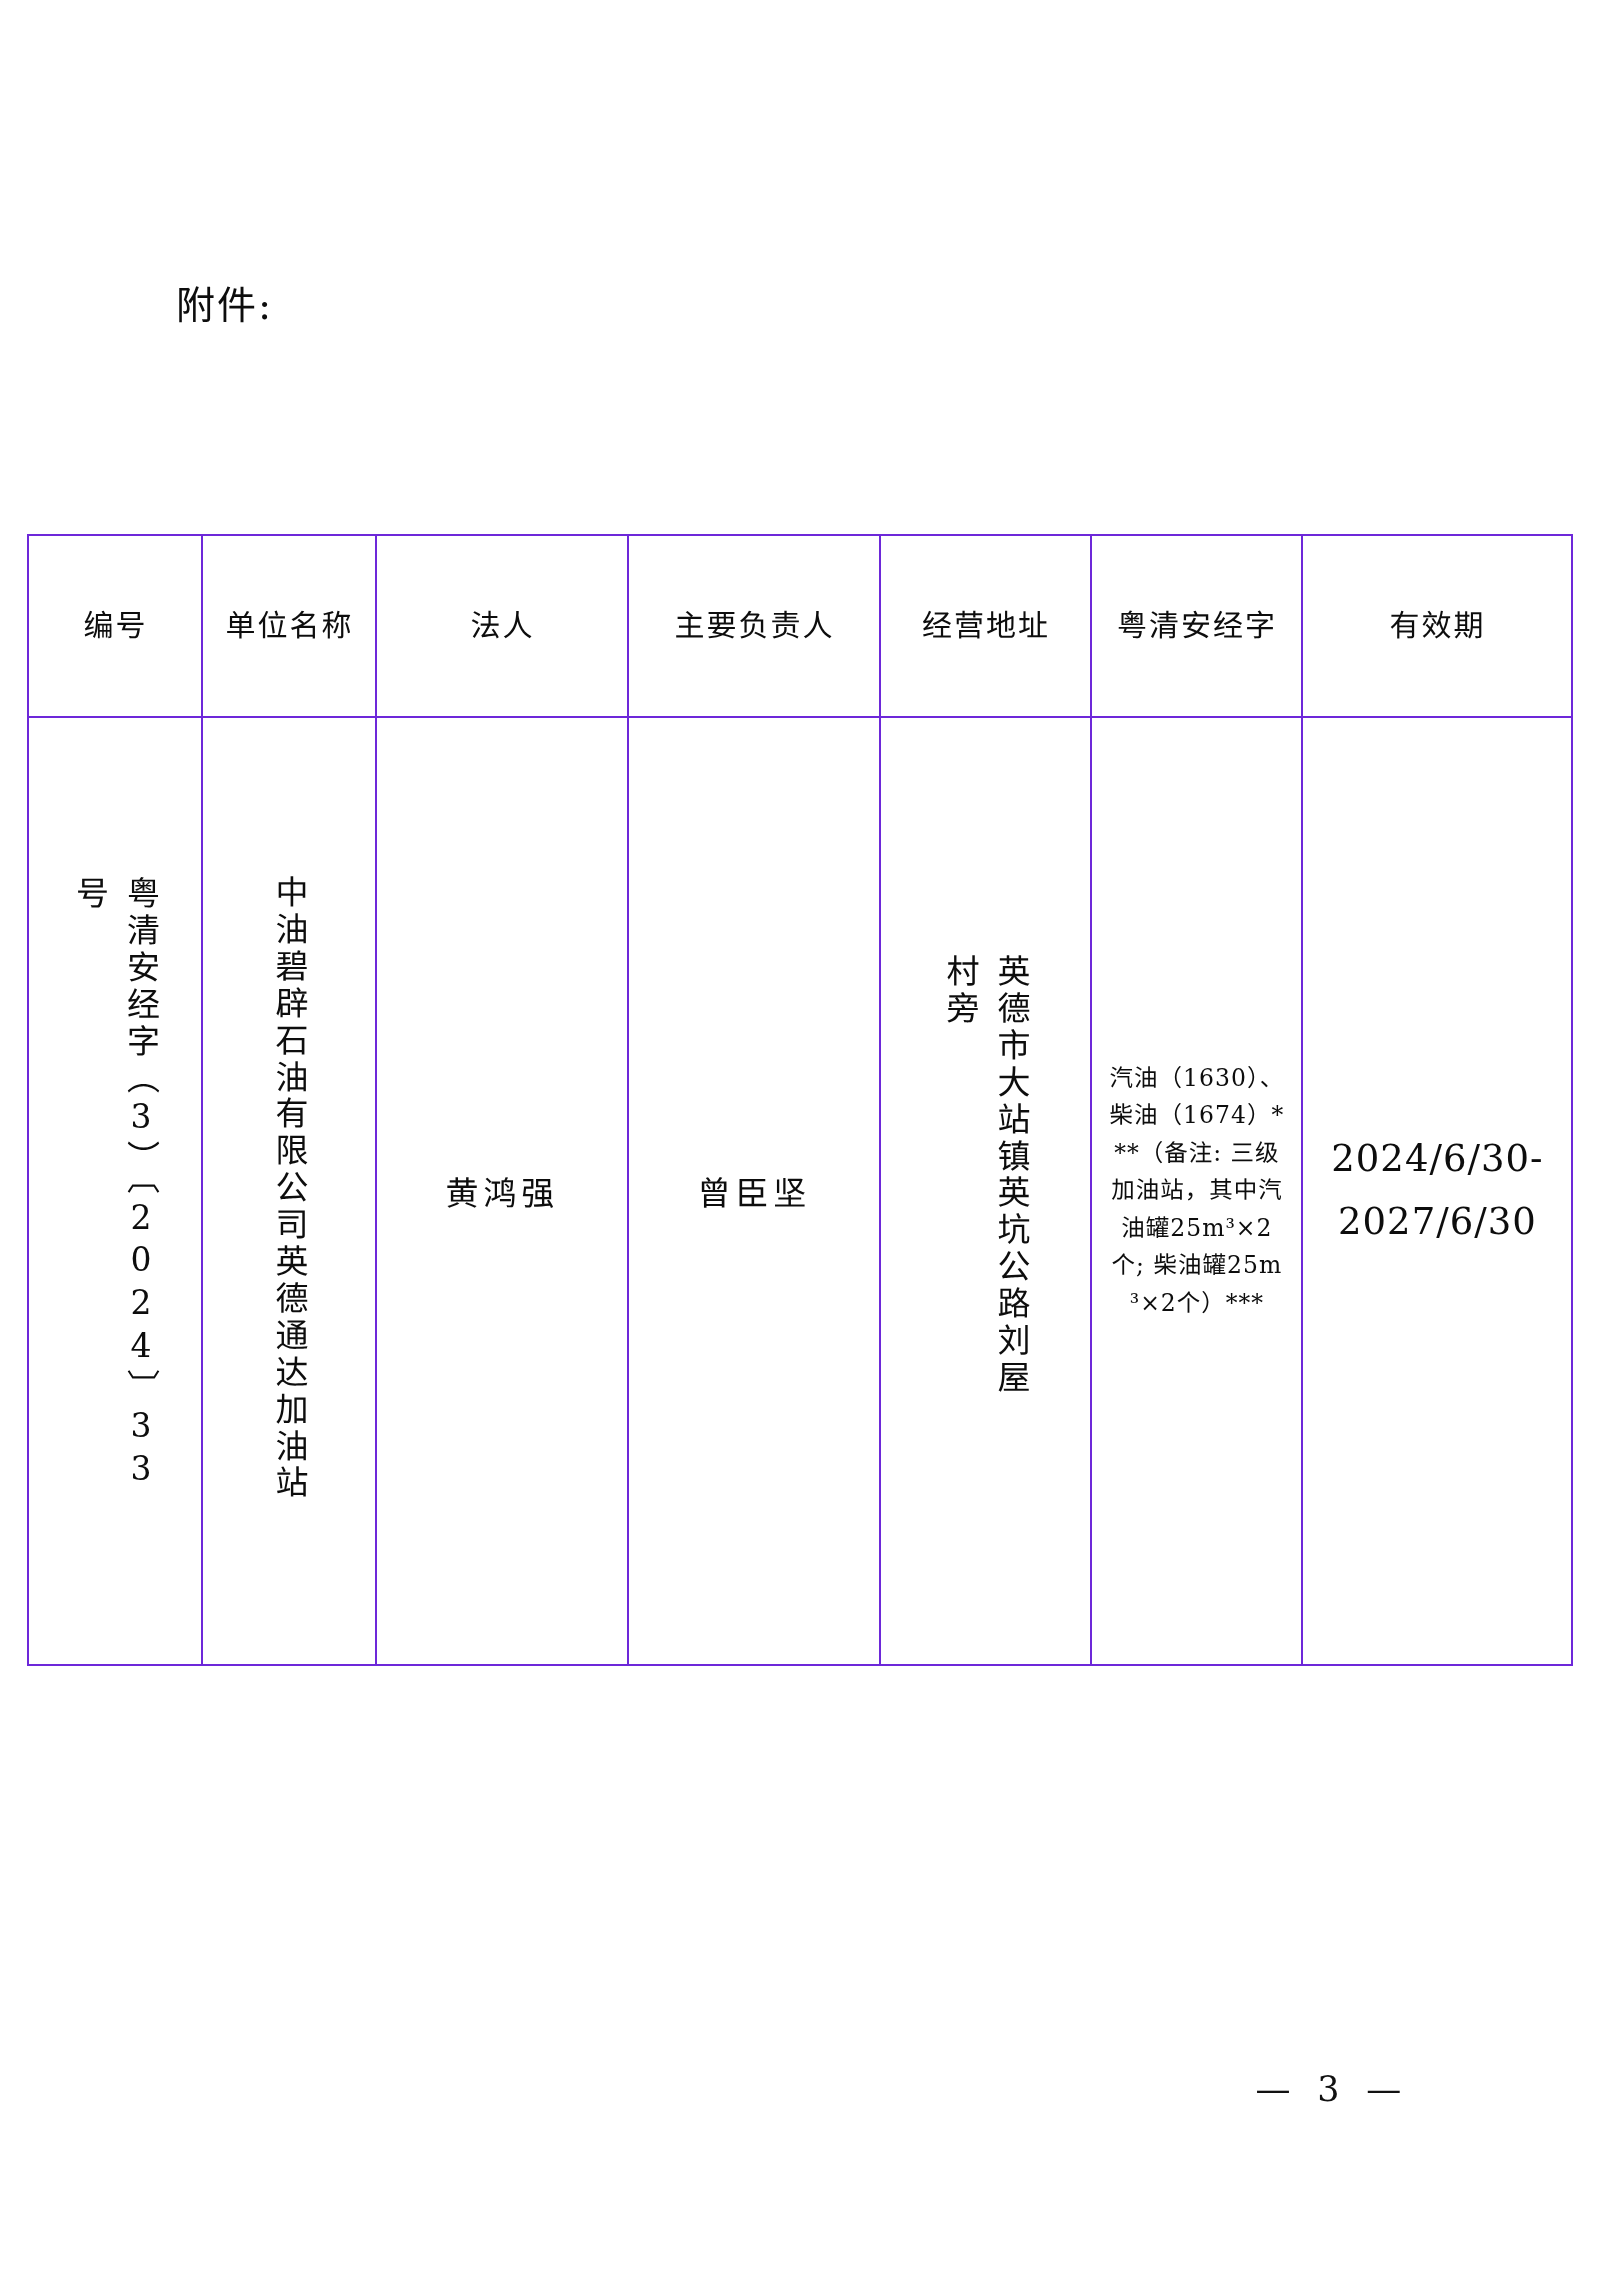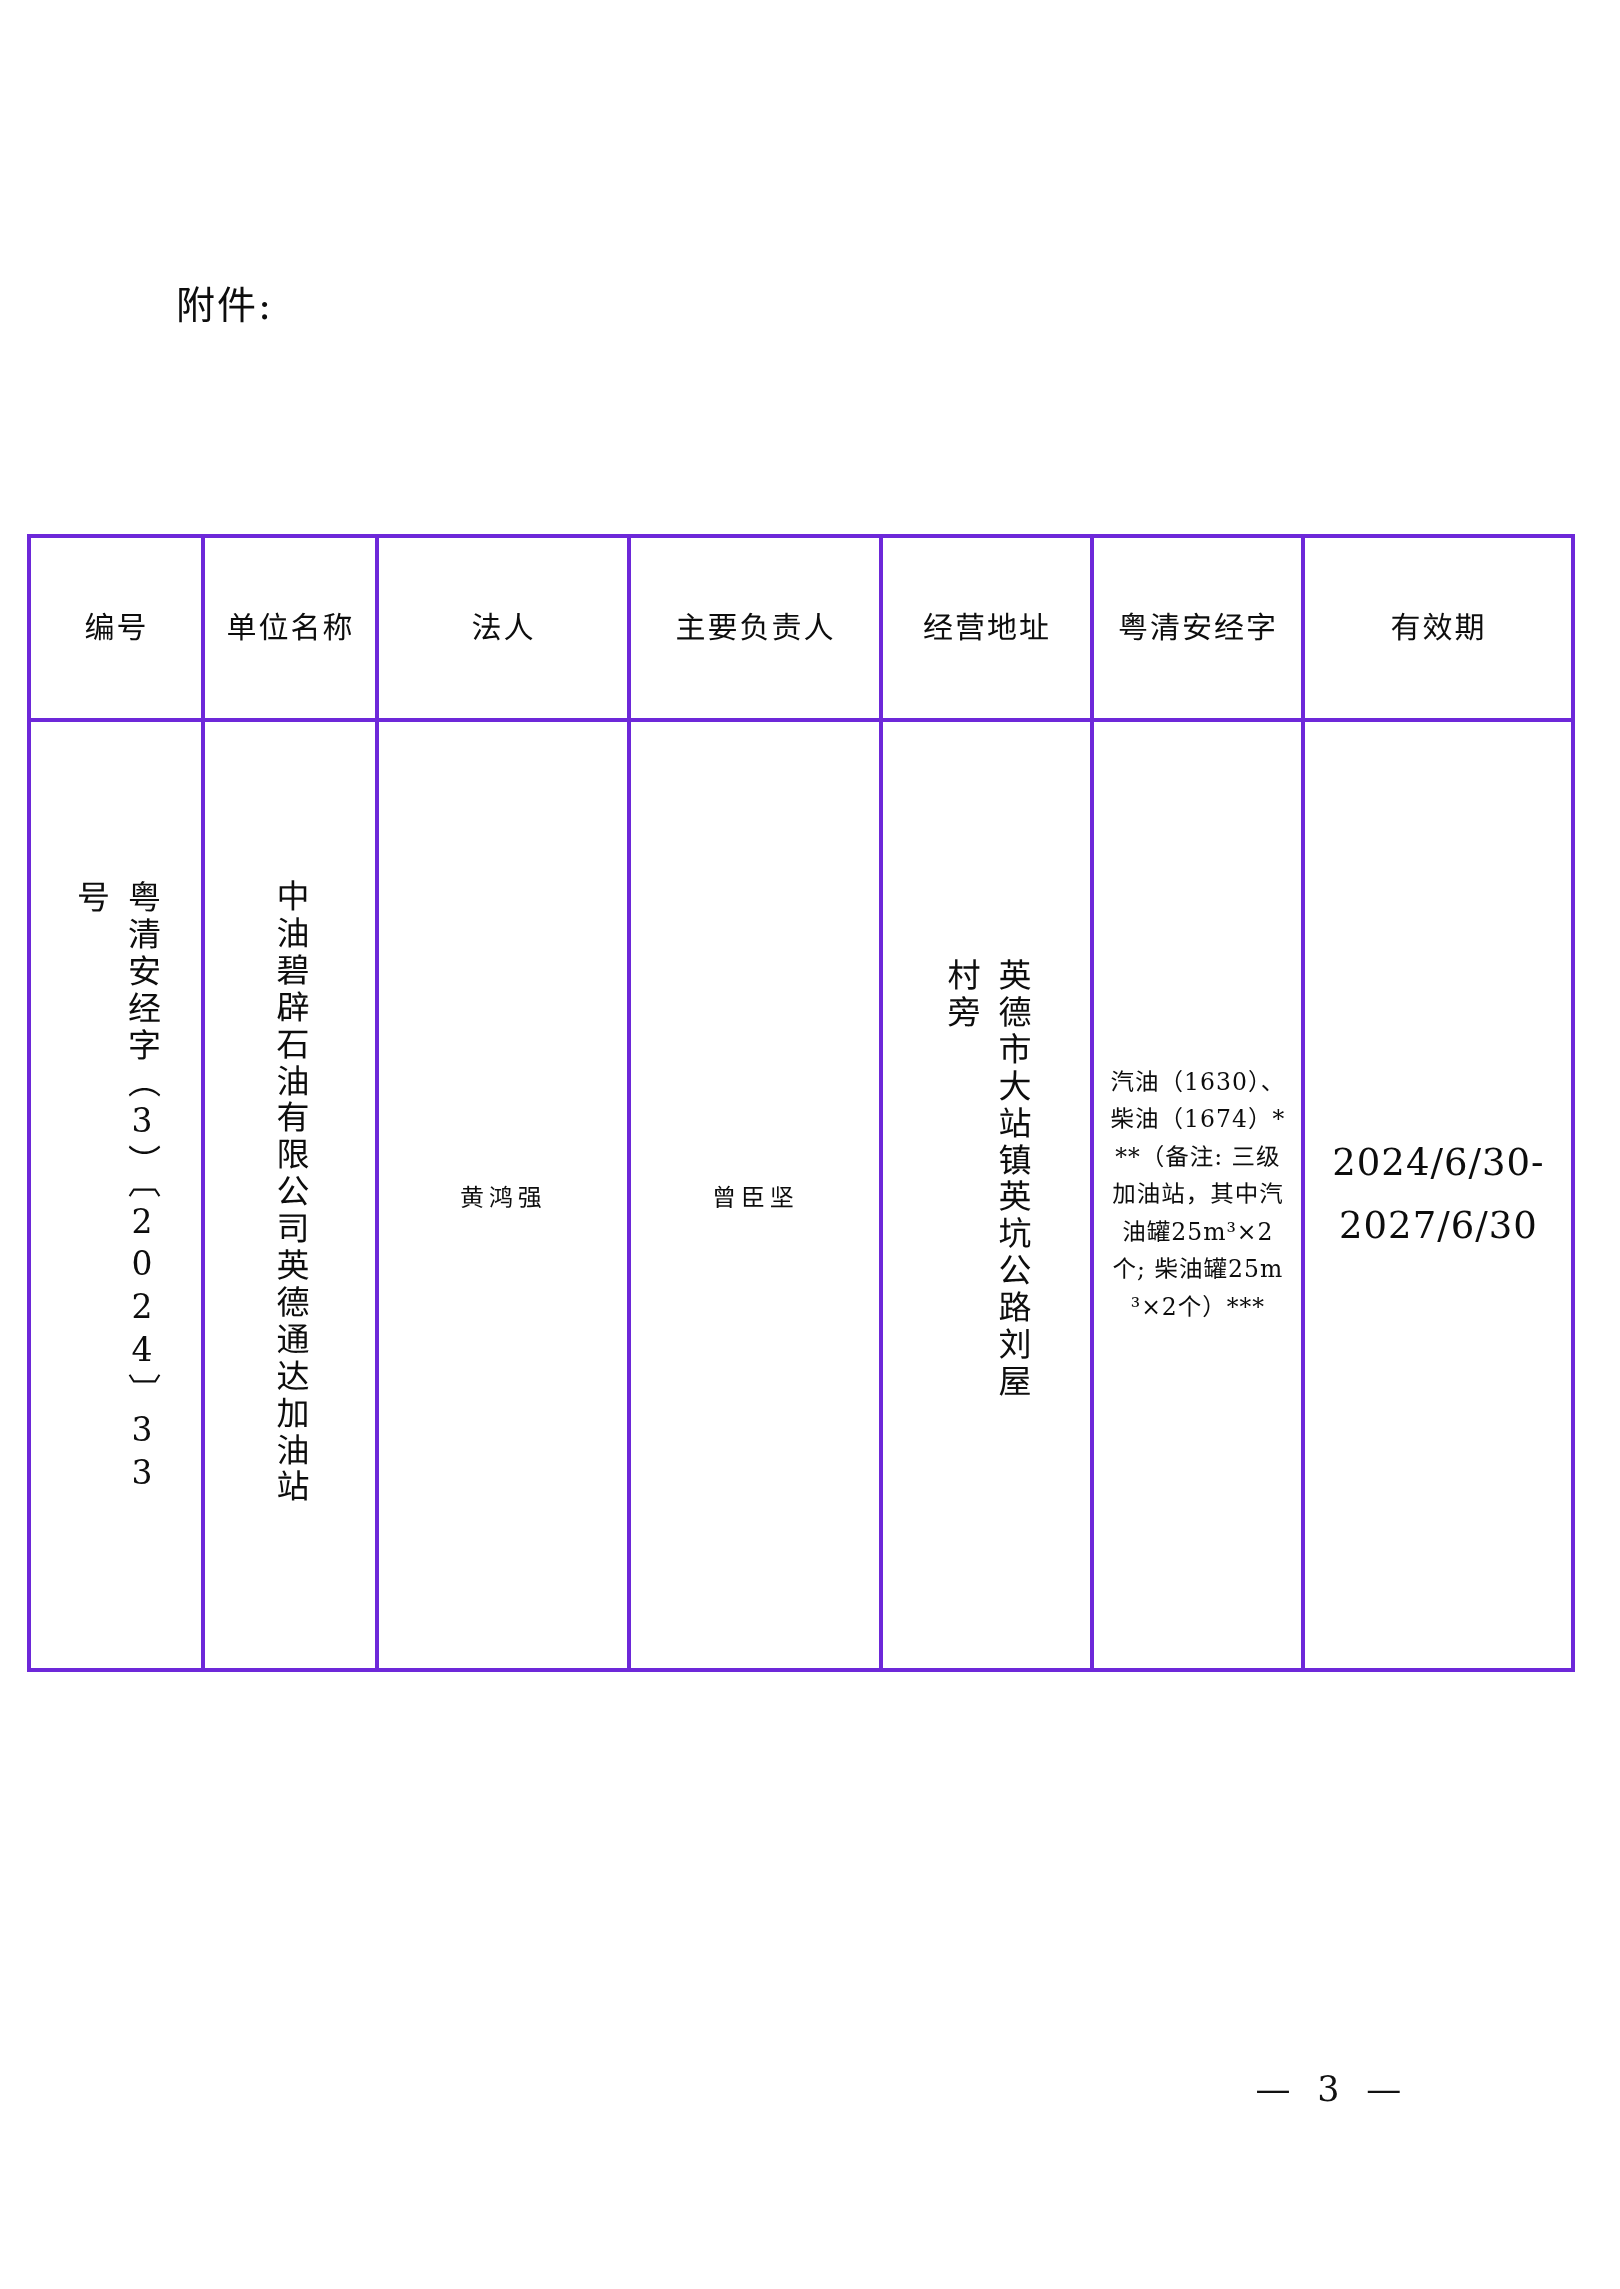--- a/index.html
+++ b/index.html
@@ -51,21 +51,21 @@
     left: 27.4px;
     top: 534px;
     width: 1544px;
   }
   table.reg {
     border-collapse: collapse;
     width: 100%;
     table-layout: fixed;
   }
   table.reg th, table.reg td {
-    border: 4px solid #6d28d9;
+    border: 2px solid #6d28d9;
     text-align: center;
     vertical-align: middle;
     font-weight: normal;
     color: #0d0d0d;
   }
   table.reg thead th {
     height: 172px;
     font-size: 30px;
     letter-spacing: 2px;
     line-height: 1.35;
@@ -107,21 +107,21 @@
     padding: 0 9.8px;
     text-align: center;
     word-break: break-all;
   }
   .valid-text {
     font-size: 37px;
     line-height: 1.7;
     letter-spacing: 1px;
   }
   .name-text {
-    font-size: 24px;
+    font-size: 33px;
     letter-spacing: 4.9px;
   }
 
   
   .page-number {
     position: absolute;
     right: 211px;
     bottom: 181px;
     font-size: 35px;
     letter-spacing: 7.8px;

